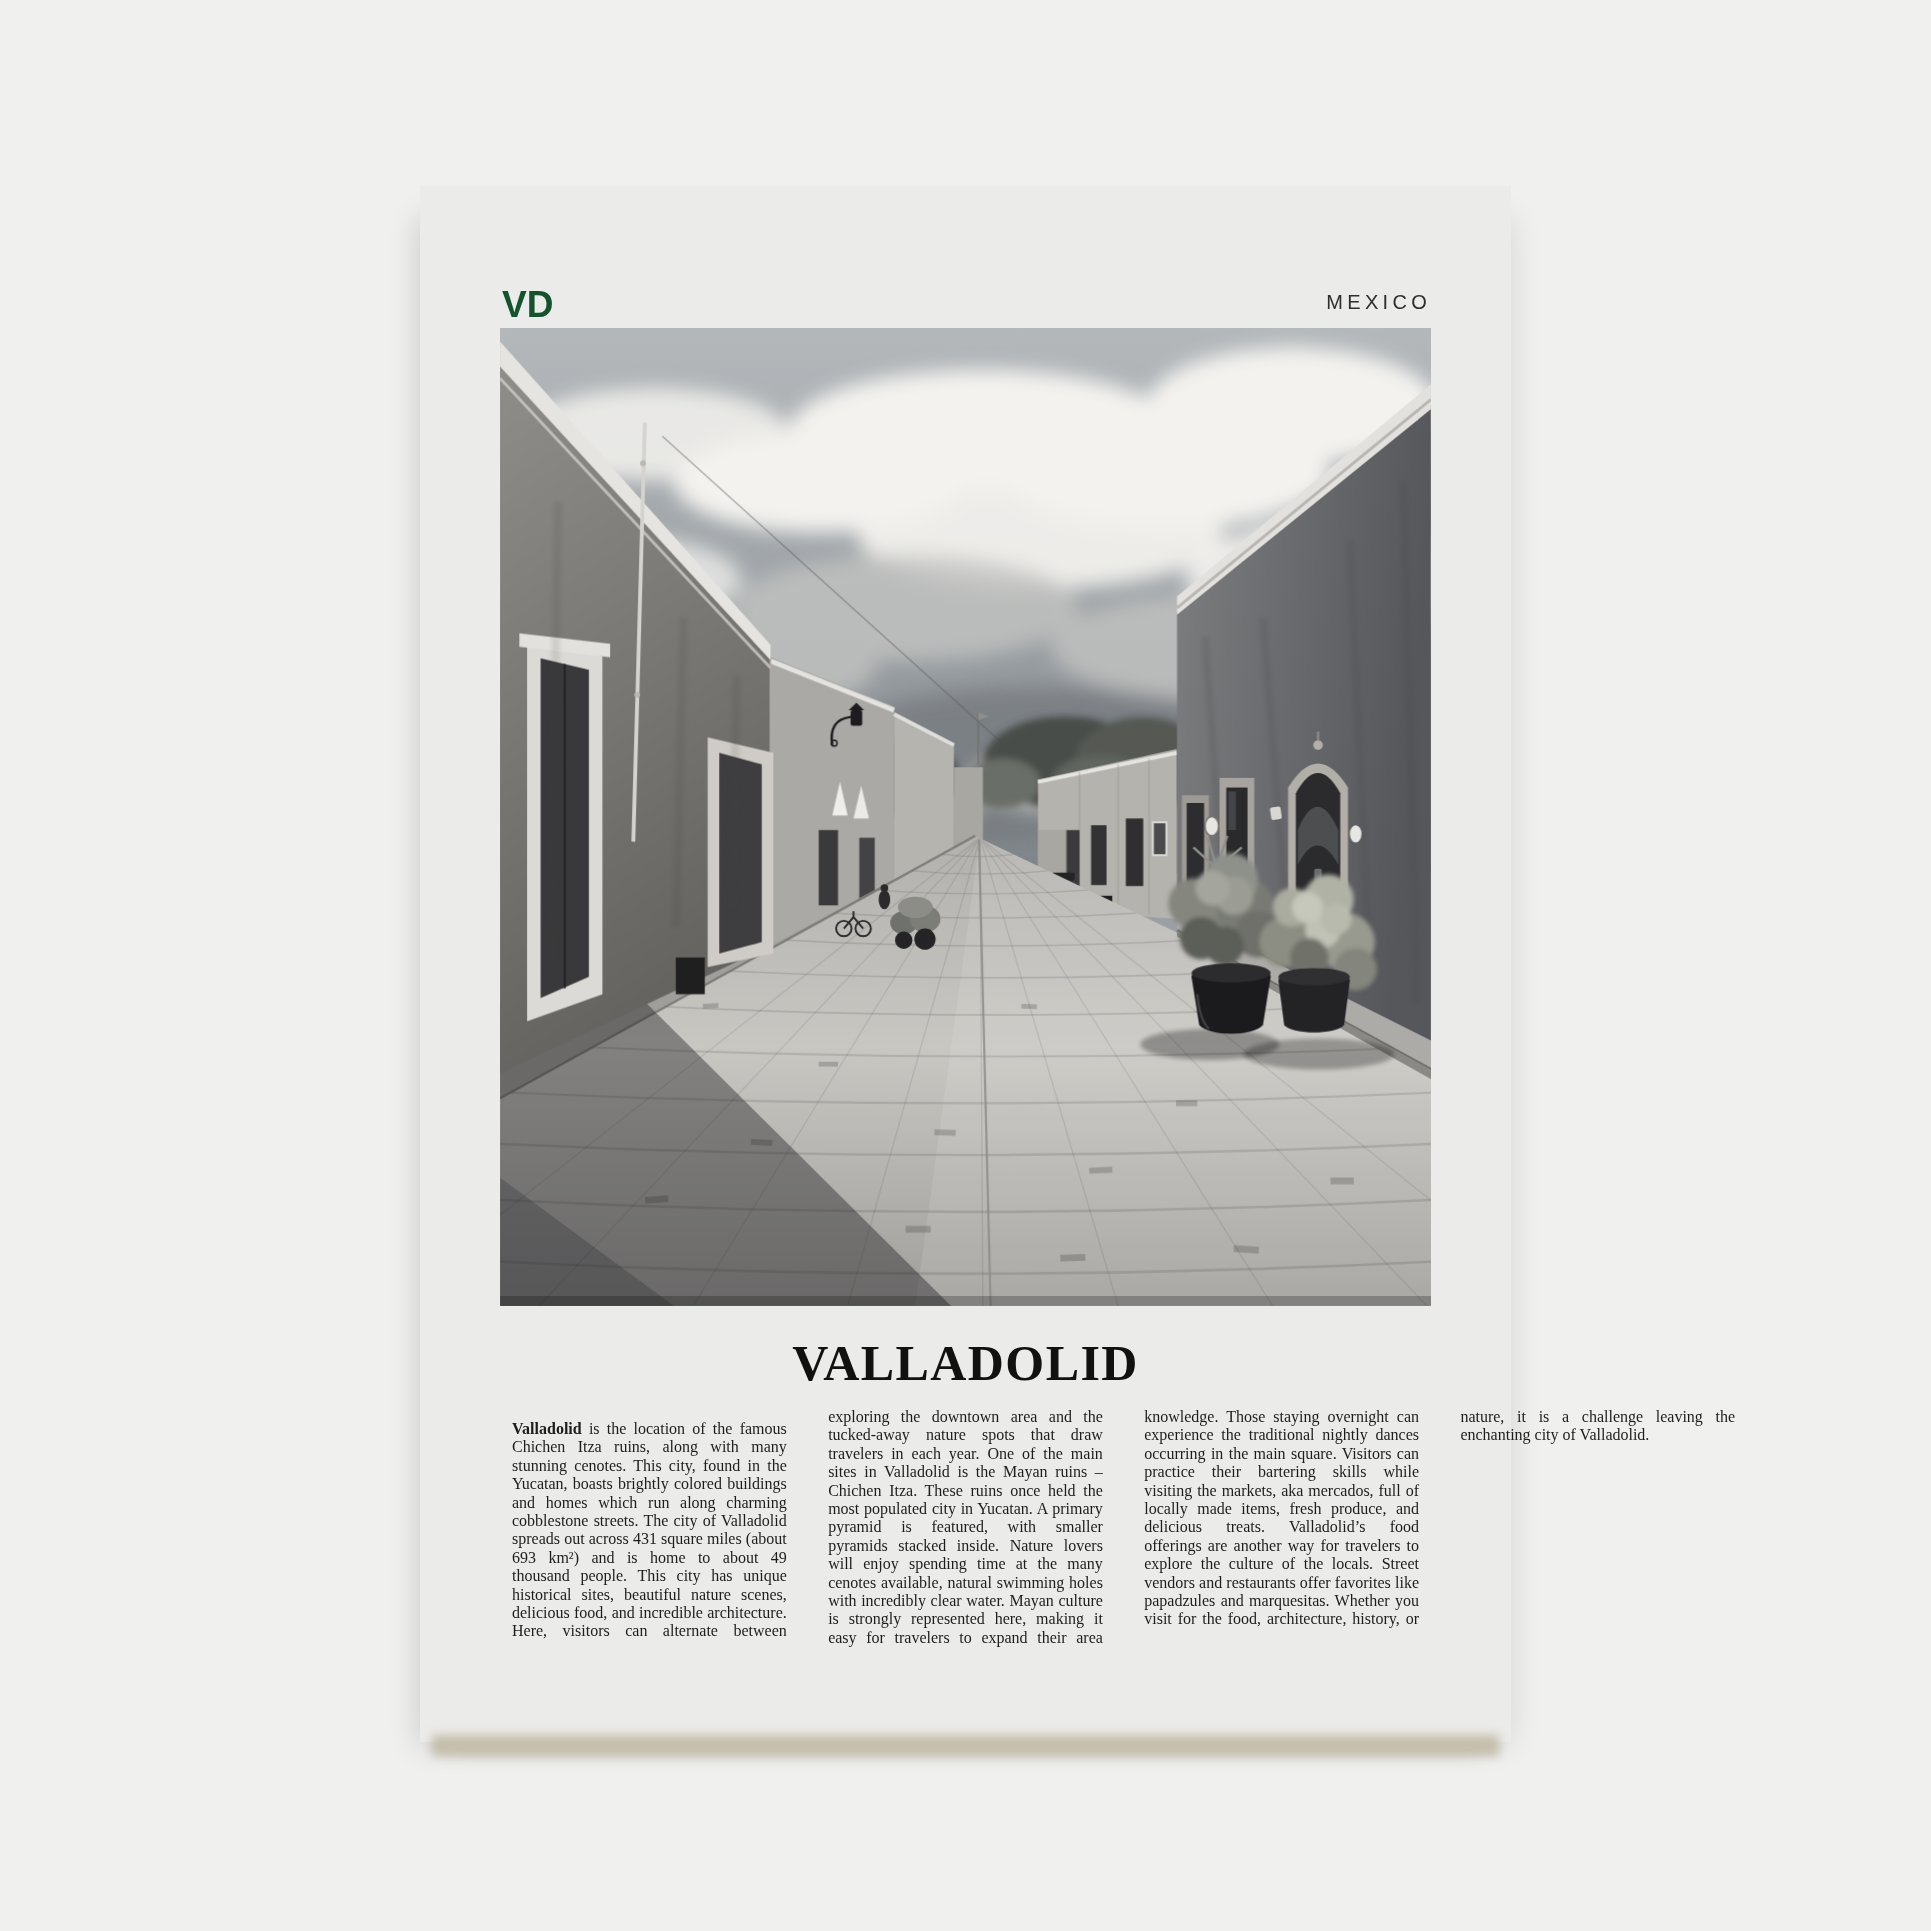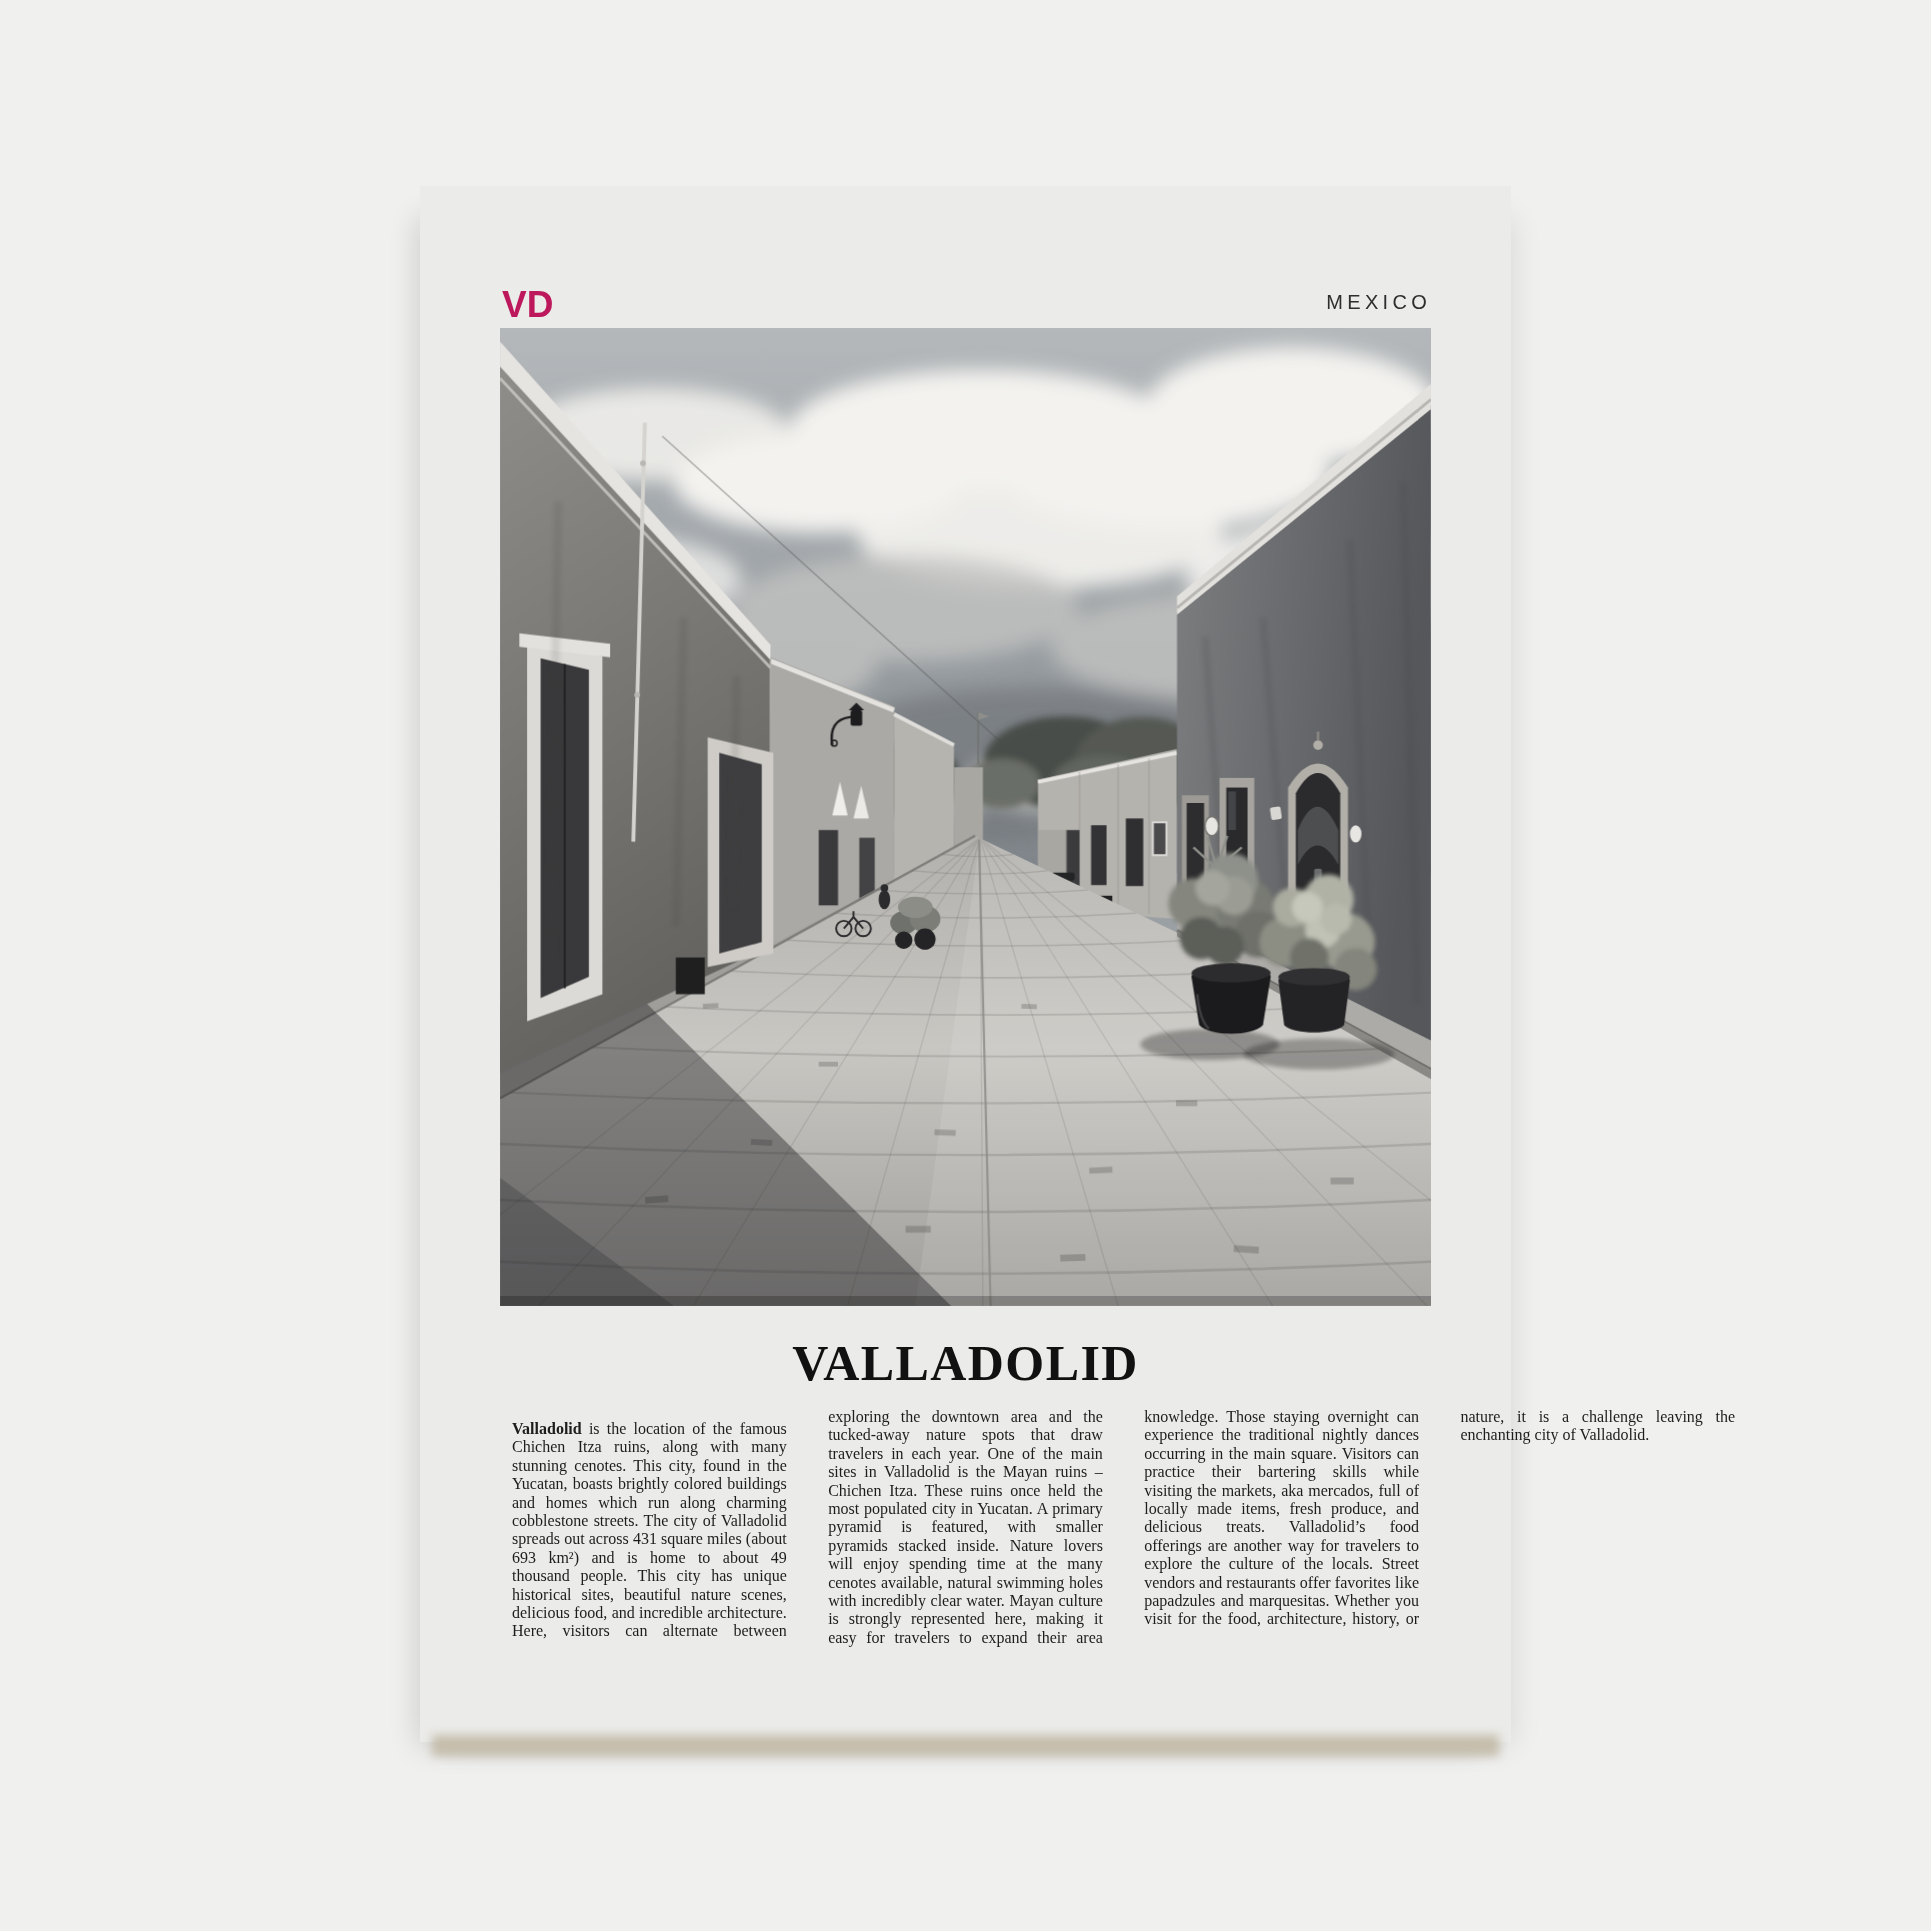--- a/index.html
+++ b/index.html
@@ -16,21 +16,21 @@
     background:#ebebe9;
     box-shadow:-15.4px 17.4px 29px -13.5px rgba(0,0,0,.16), 15.4px 17.4px 29px -13.5px rgba(0,0,0,.10);
     z-index:0;
   }
   .poster::after{
     content:"";position:absolute;left:11.6px;right:11.6px;bottom:-13.5px;height:21px;
     background:#c5beac;filter:blur(4.8px);z-index:-1;
   }
   .logo{
     position:absolute;left:82px;top:100px;
-    font-size:37px;font-weight:700;letter-spacing:0px;color:#be185d;line-height:1;
+    font-size:37px;font-weight:700;letter-spacing:0px;color:#14532d;line-height:1;
   }
   .country{
     position:absolute;right:80px;top:106px;
     font-size:20px;font-weight:400;letter-spacing:4.3px;color:#2e2e2e;line-height:1;
   }
   .photo{
     position:absolute;left:80px;top:142px;width:931px;height:978px;
     overflow:hidden;background:#9aa0a4;
   }
   .photo svg{display:block;width:100%;height:100%;}

